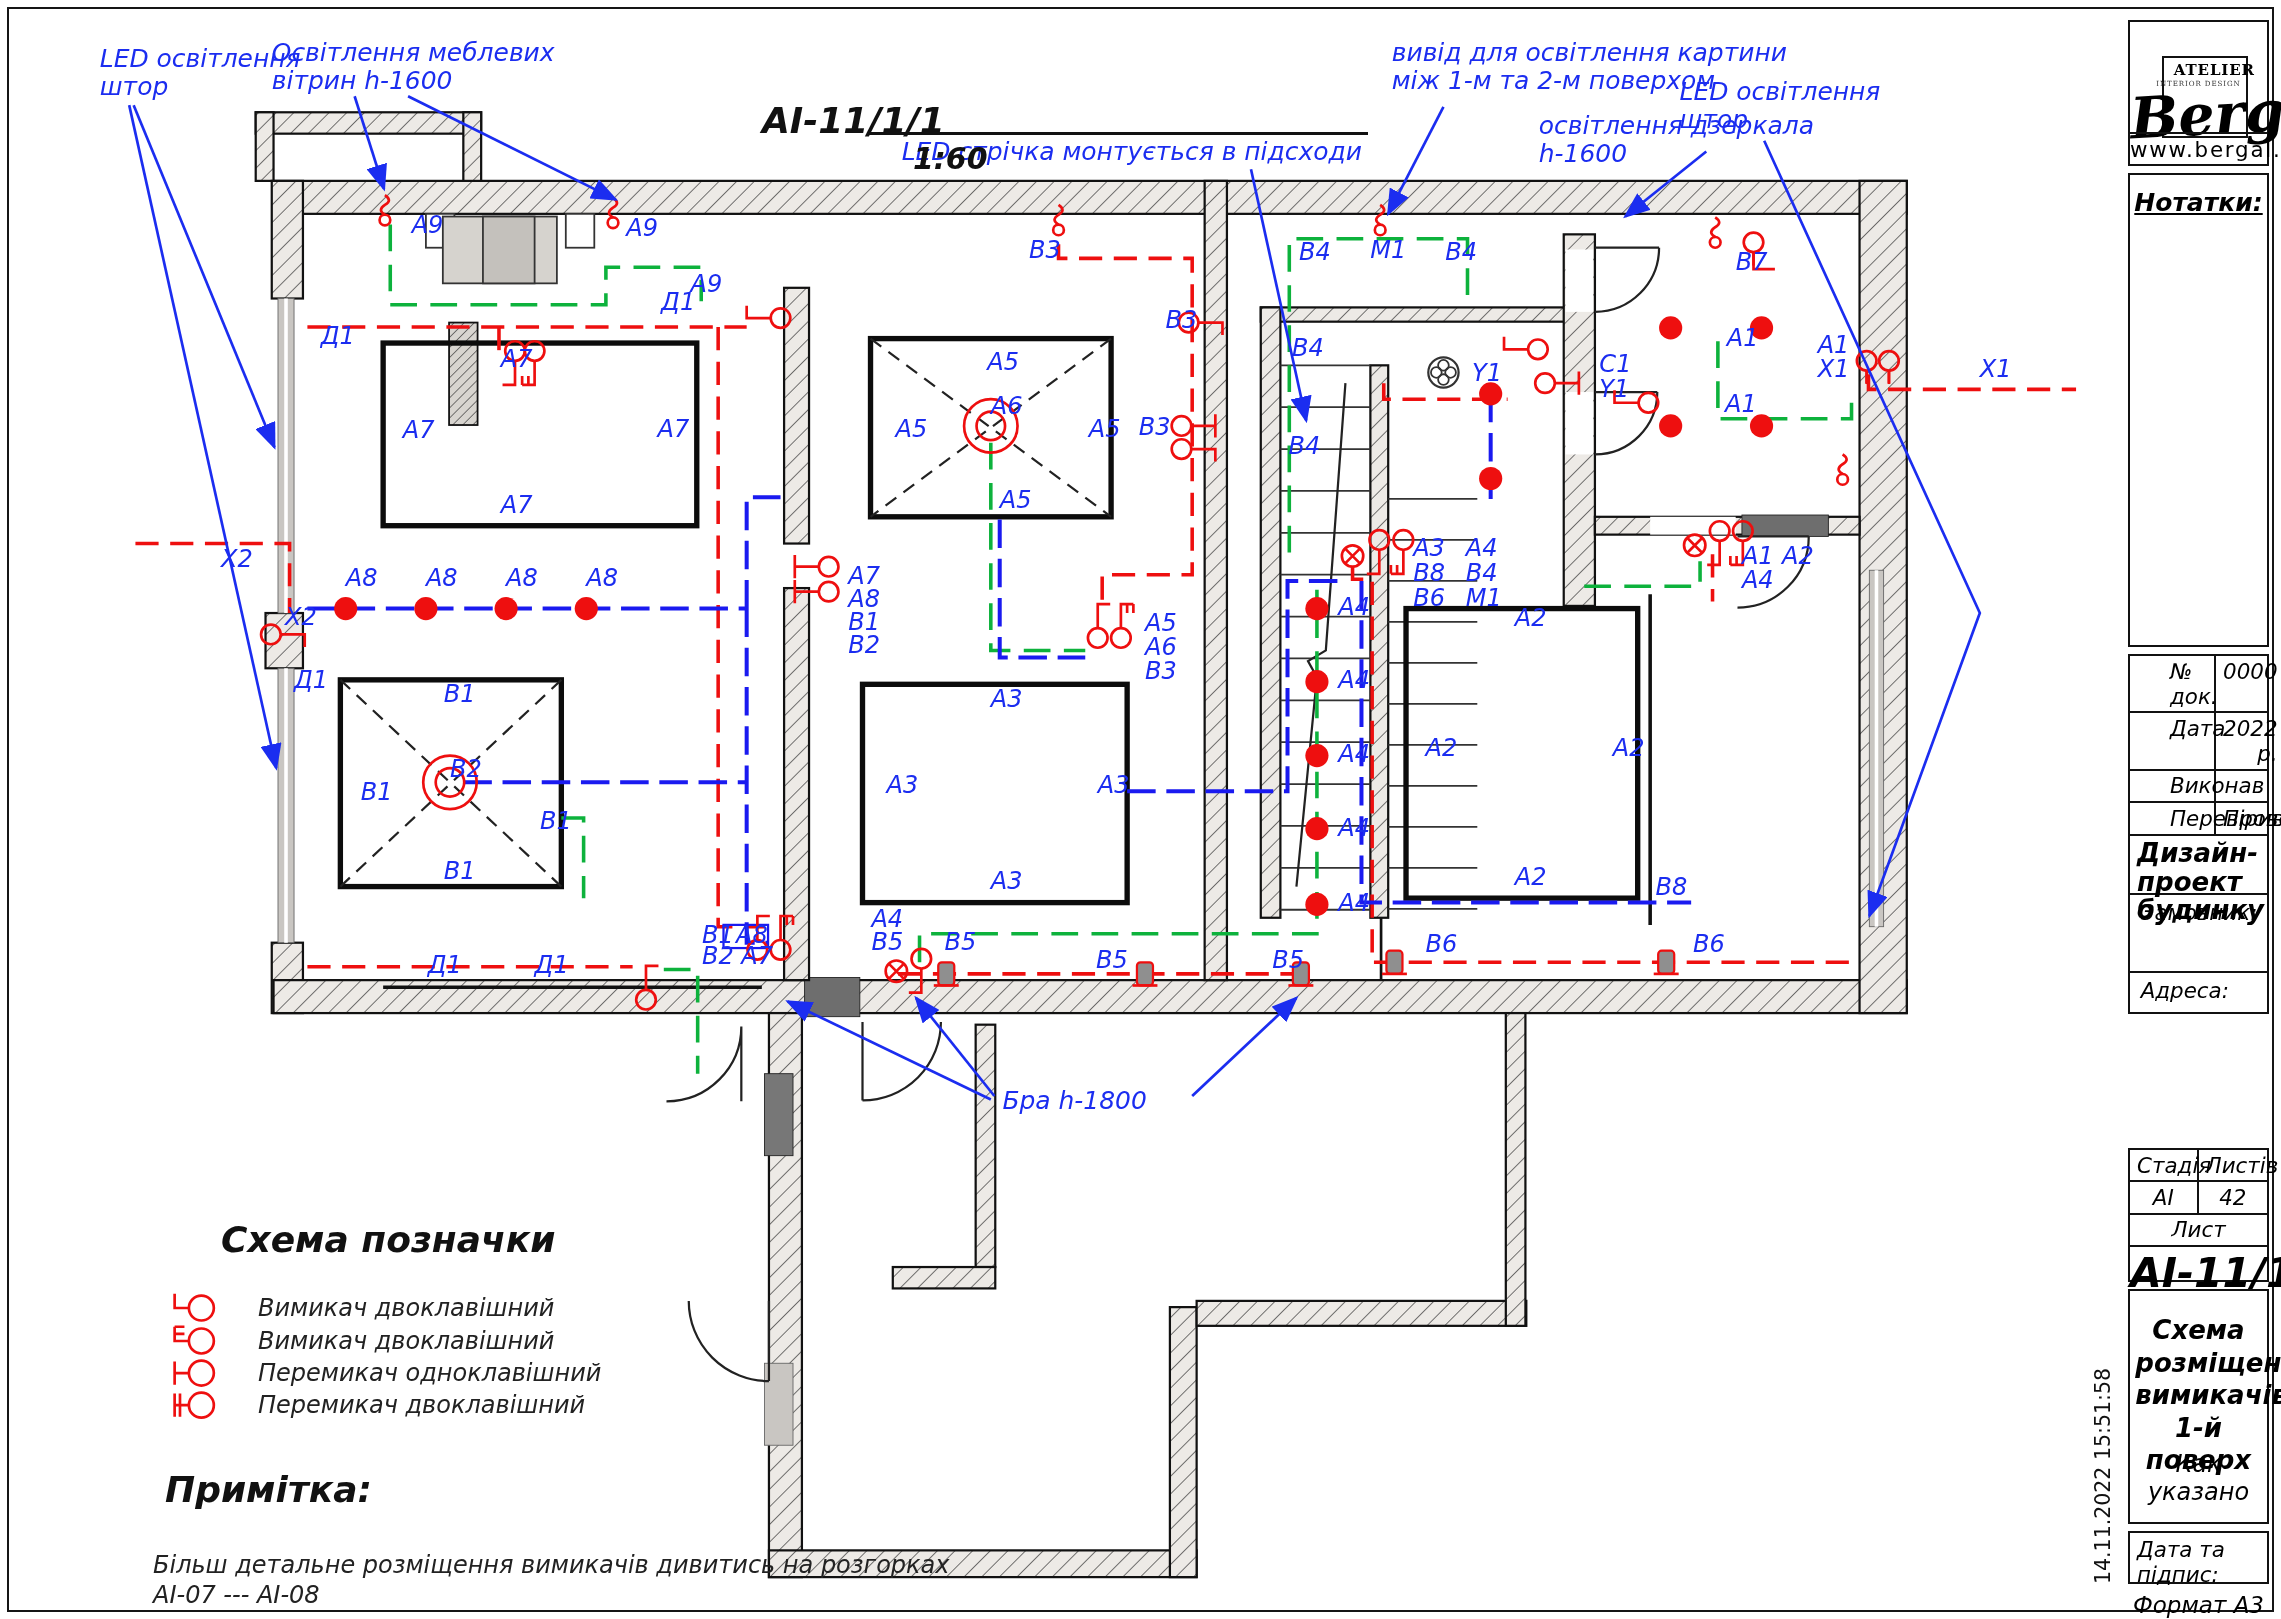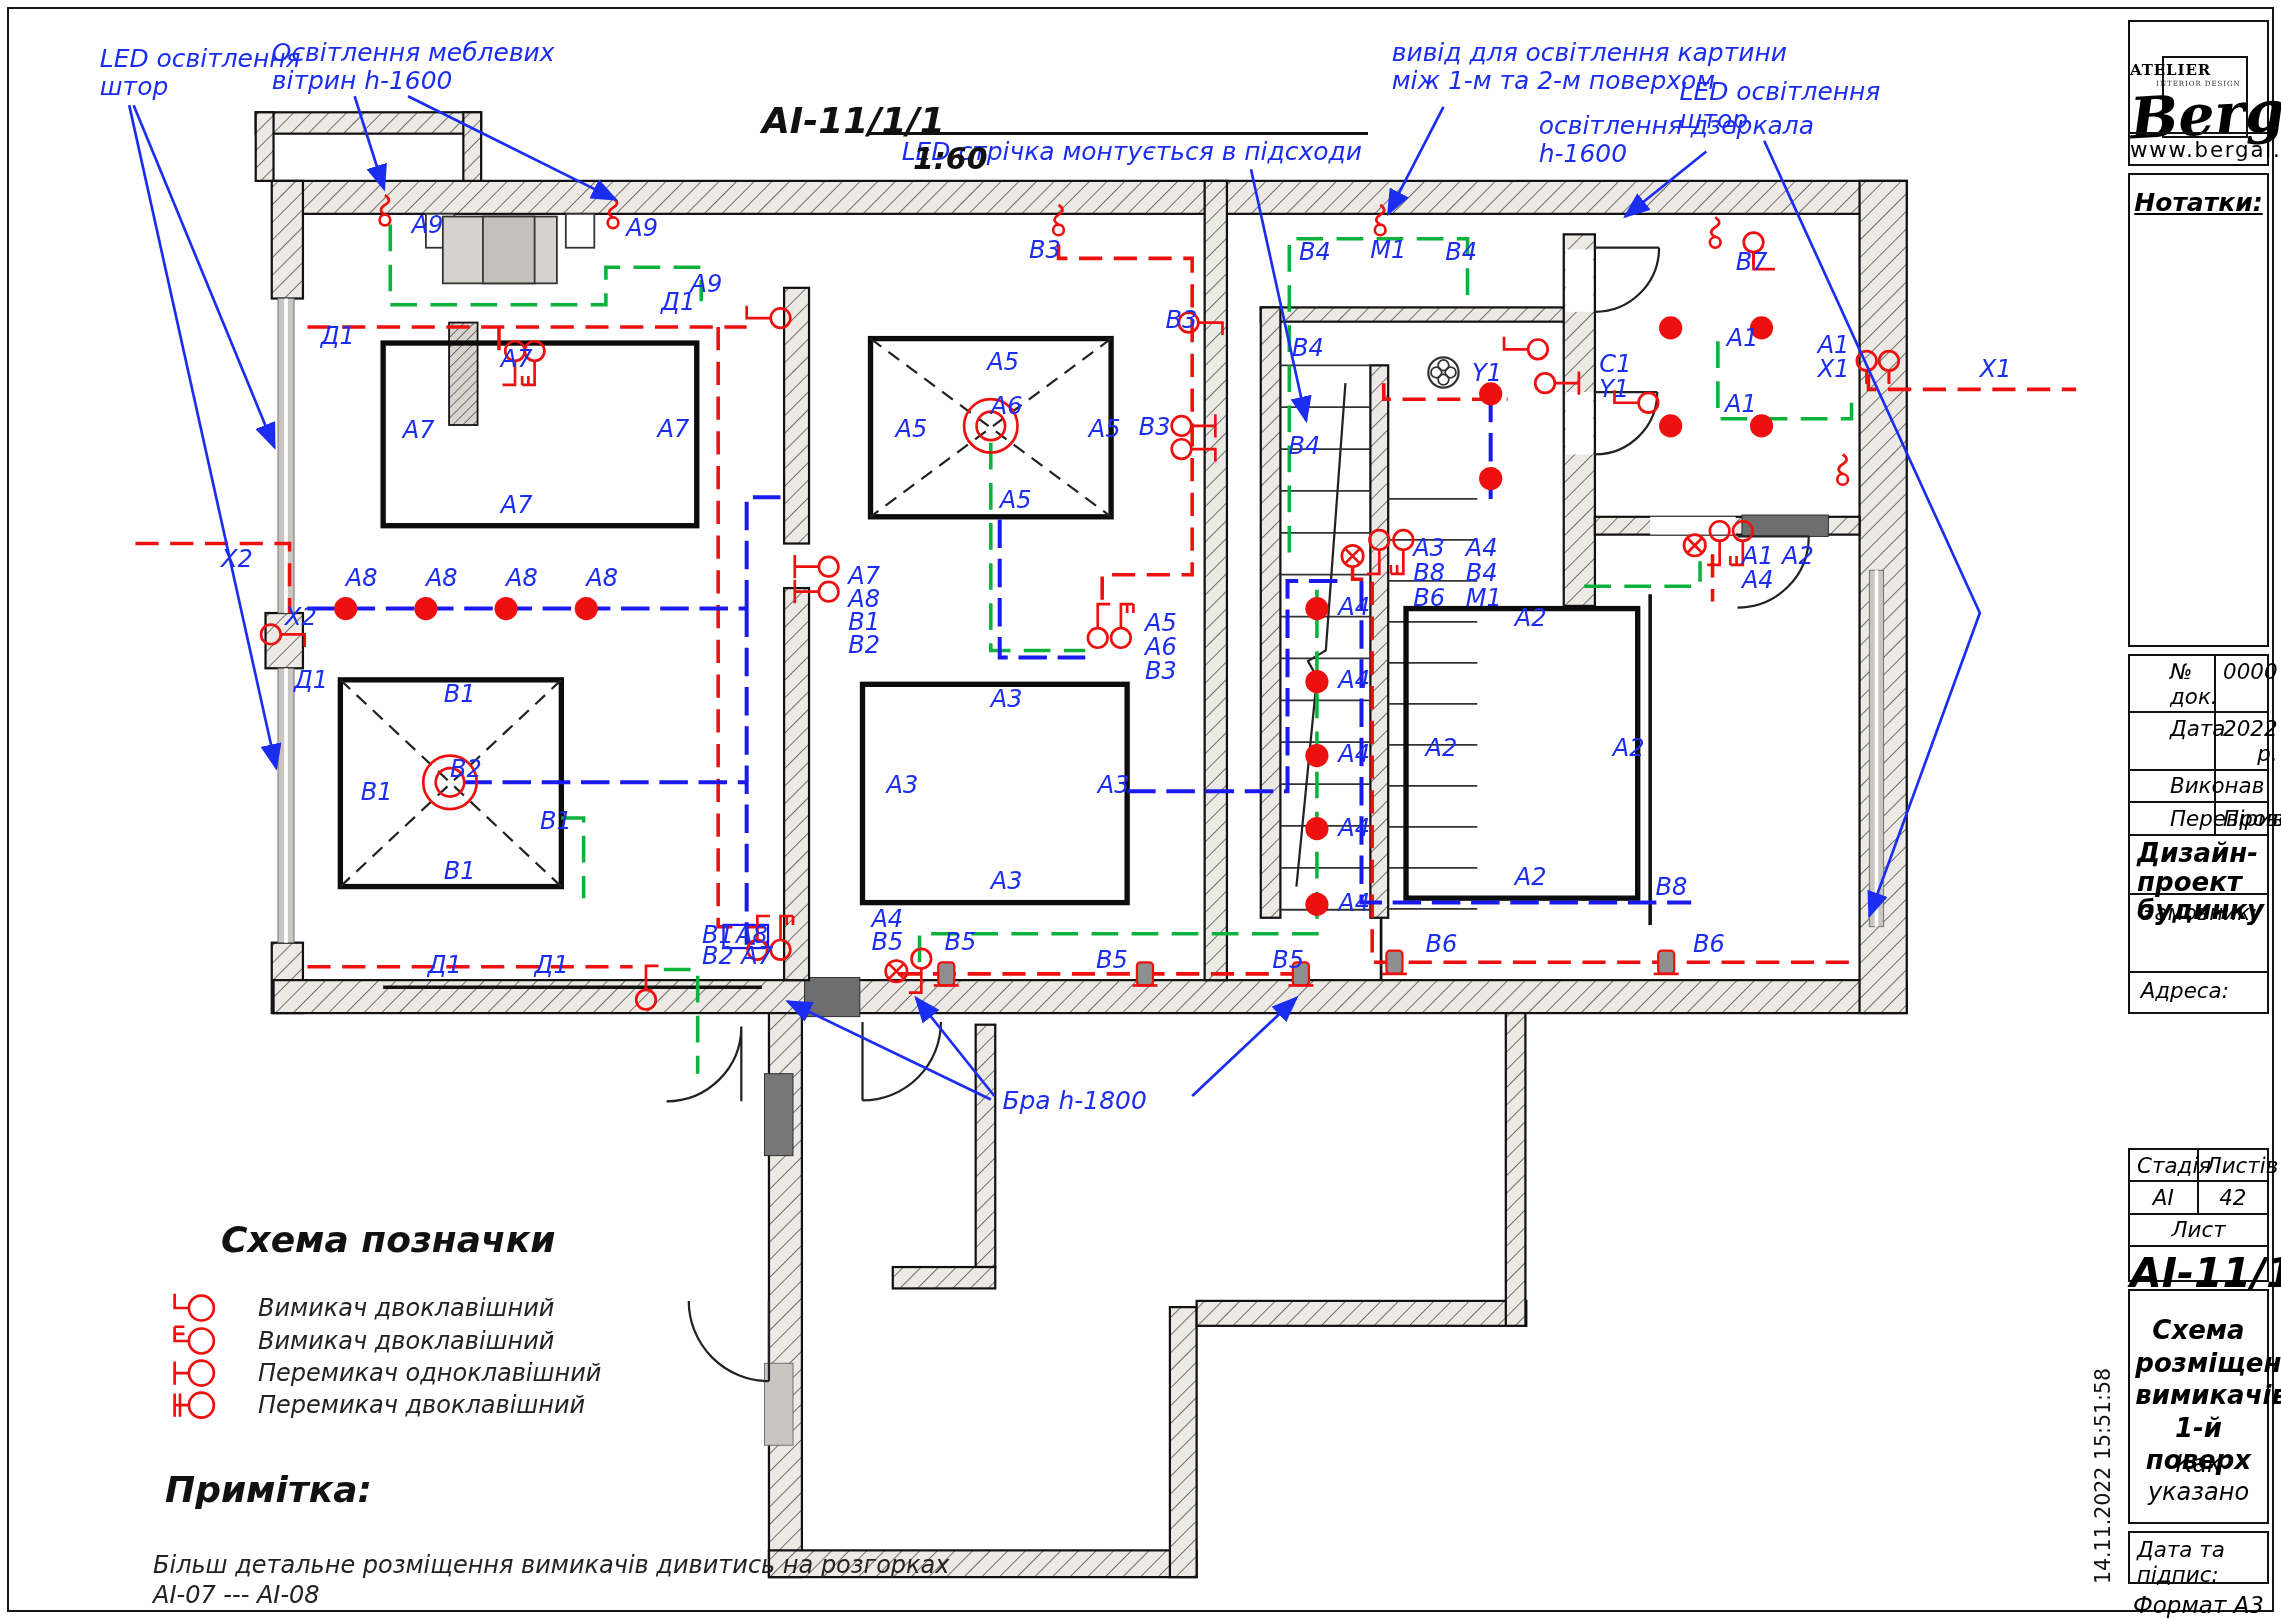--- a/index.html
+++ b/index.html
@@ -30,21 +30,21 @@
   .legitem{font:italic 24px "DejaVu Sans",sans-serif;color:#222;}
   .note{font:italic 24px "DejaVu Sans",sans-serif;color:#222;}
   
   .tb{position:absolute;border:2.7px solid #111;background:#fff;box-sizing:border-box;}
   .tb .hd{font:italic 700 25px "DejaVu Sans",sans-serif;text-decoration:underline;text-align:center;margin-top:12.5px;}
   .row{display:flex;border-bottom:2.7px solid #111;box-sizing:border-box;}
   .cell{font:italic 21.4px "DejaVu Sans",sans-serif;padding:2.7px 7.1px;box-sizing:border-box;}
   .lblc{width:86px;border-right:2.7px solid #111;padding-left:40px;}
   .valc{flex:1;text-align:right;}
   .logo-square{position:absolute;left:32px;top:34px;width:82px;height:78px;border:2.7px solid #111;}
-  .atl{position:absolute;left:0;right:0;top:39px;text-align:left;font:700 15px "DejaVu Serif",serif;letter-spacing:0.9px;}
+  .atl{position:absolute;left:0;right:12px;top:39px;text-align:right;font:700 15px "DejaVu Serif",serif;letter-spacing:0.9px;}
   .atls{position:absolute;left:0;right:0;top:57px;text-align:center;font:7.1px "DejaVu Serif",serif;letter-spacing:0.9px;color:#333;}
   .brand{position:absolute;left:0;right:0;top:59px;text-align:center;font:italic 700 57px "DejaVu Serif",serif;transform:rotate(-3deg);}
   .site{position:absolute;left:0;right:0;bottom:0;height:32px;border-top:2.7px solid #111;text-align:center;font:21.4px "DejaVu Sans",sans-serif;letter-spacing:1.8px;padding-top:3.6px;box-sizing:border-box;}
   .projbig{font:italic 700 26px "DejaVu Sans",sans-serif;padding:3.6px 7.1px;line-height:1.1;}
   .smalllbl{font:italic 21.4px "DejaVu Sans",sans-serif;padding:5.3px 10.7px;}
   .ctr{text-align:center;}
   .sheetno{font:italic 700 41px "DejaVu Sans",sans-serif;text-align:center;padding-top:1.8px;}
   .dtitle{font:italic 700 26px "DejaVu Sans",sans-serif;text-align:center;padding:23px 5.3px 0 5.3px;line-height:1.25;}
   .asnoted{position:absolute;left:0;right:0;bottom:16px;text-align:center;font:italic 24px "DejaVu Sans",sans-serif;}
   .vtime{position:absolute;left:2091px;top:1584px;transform:rotate(-90deg);transform-origin:left top;white-space:nowrap;font:20.5px "DejaVu Sans",sans-serif;color:#111;}

